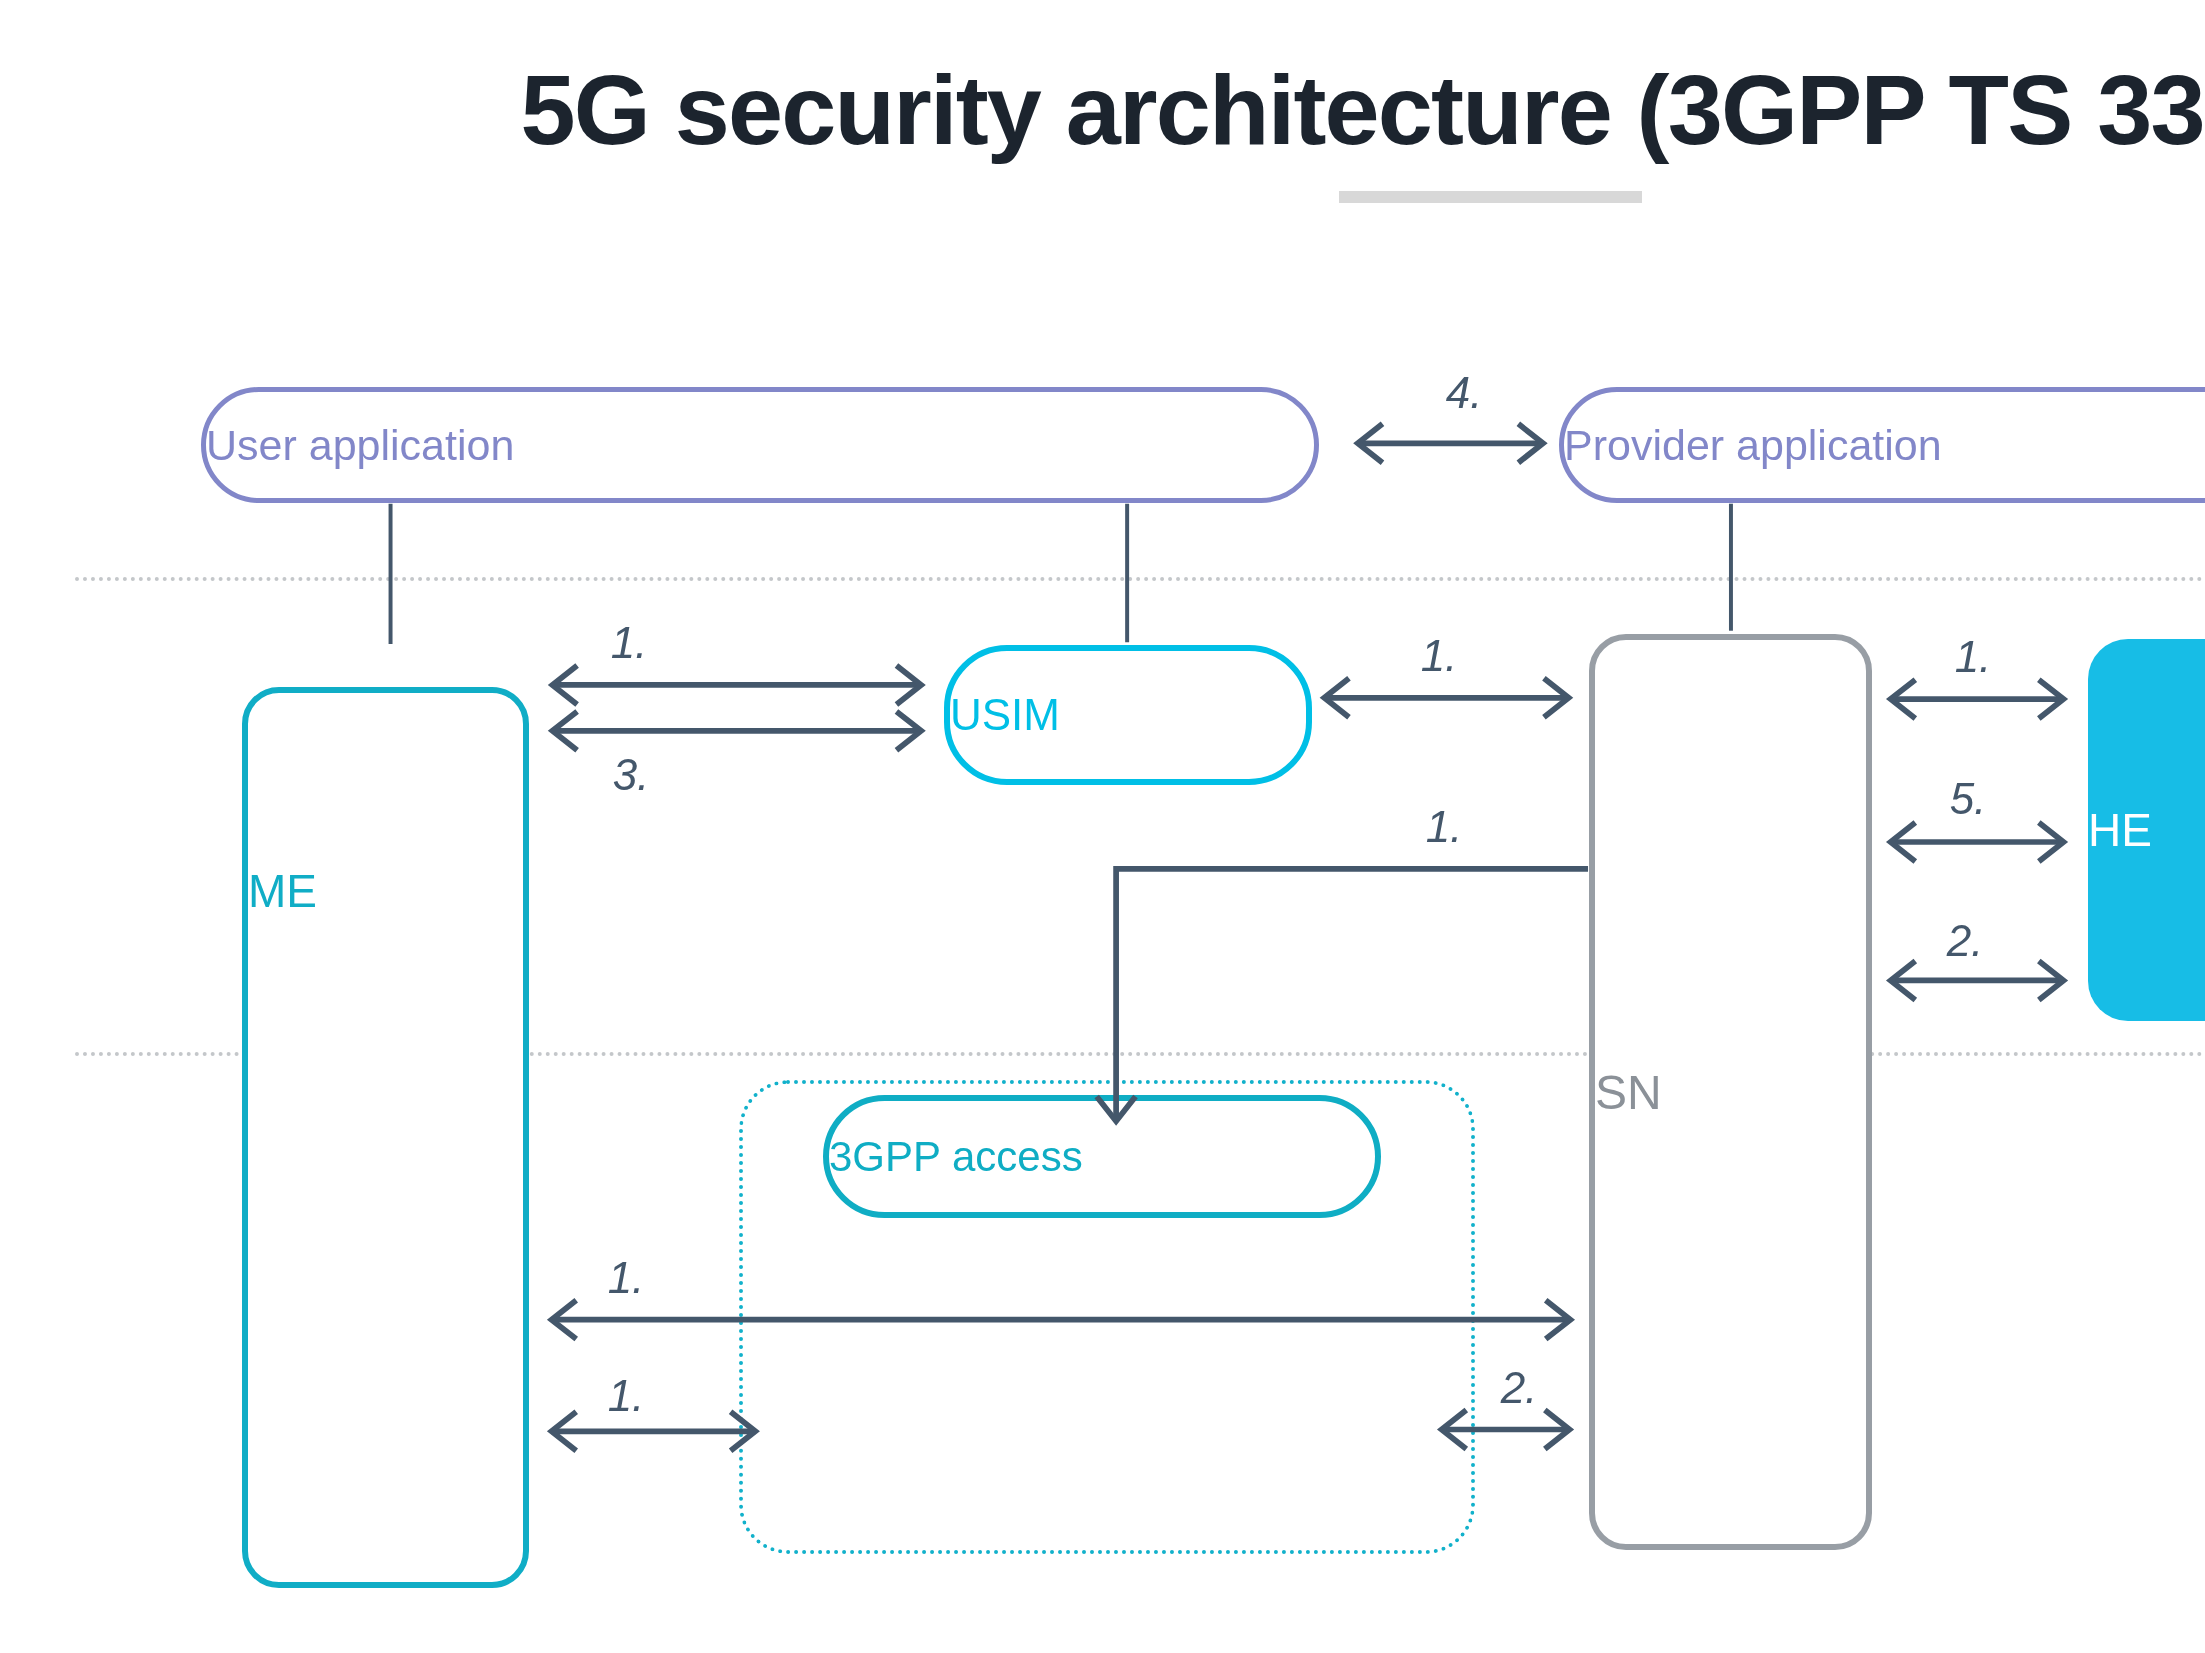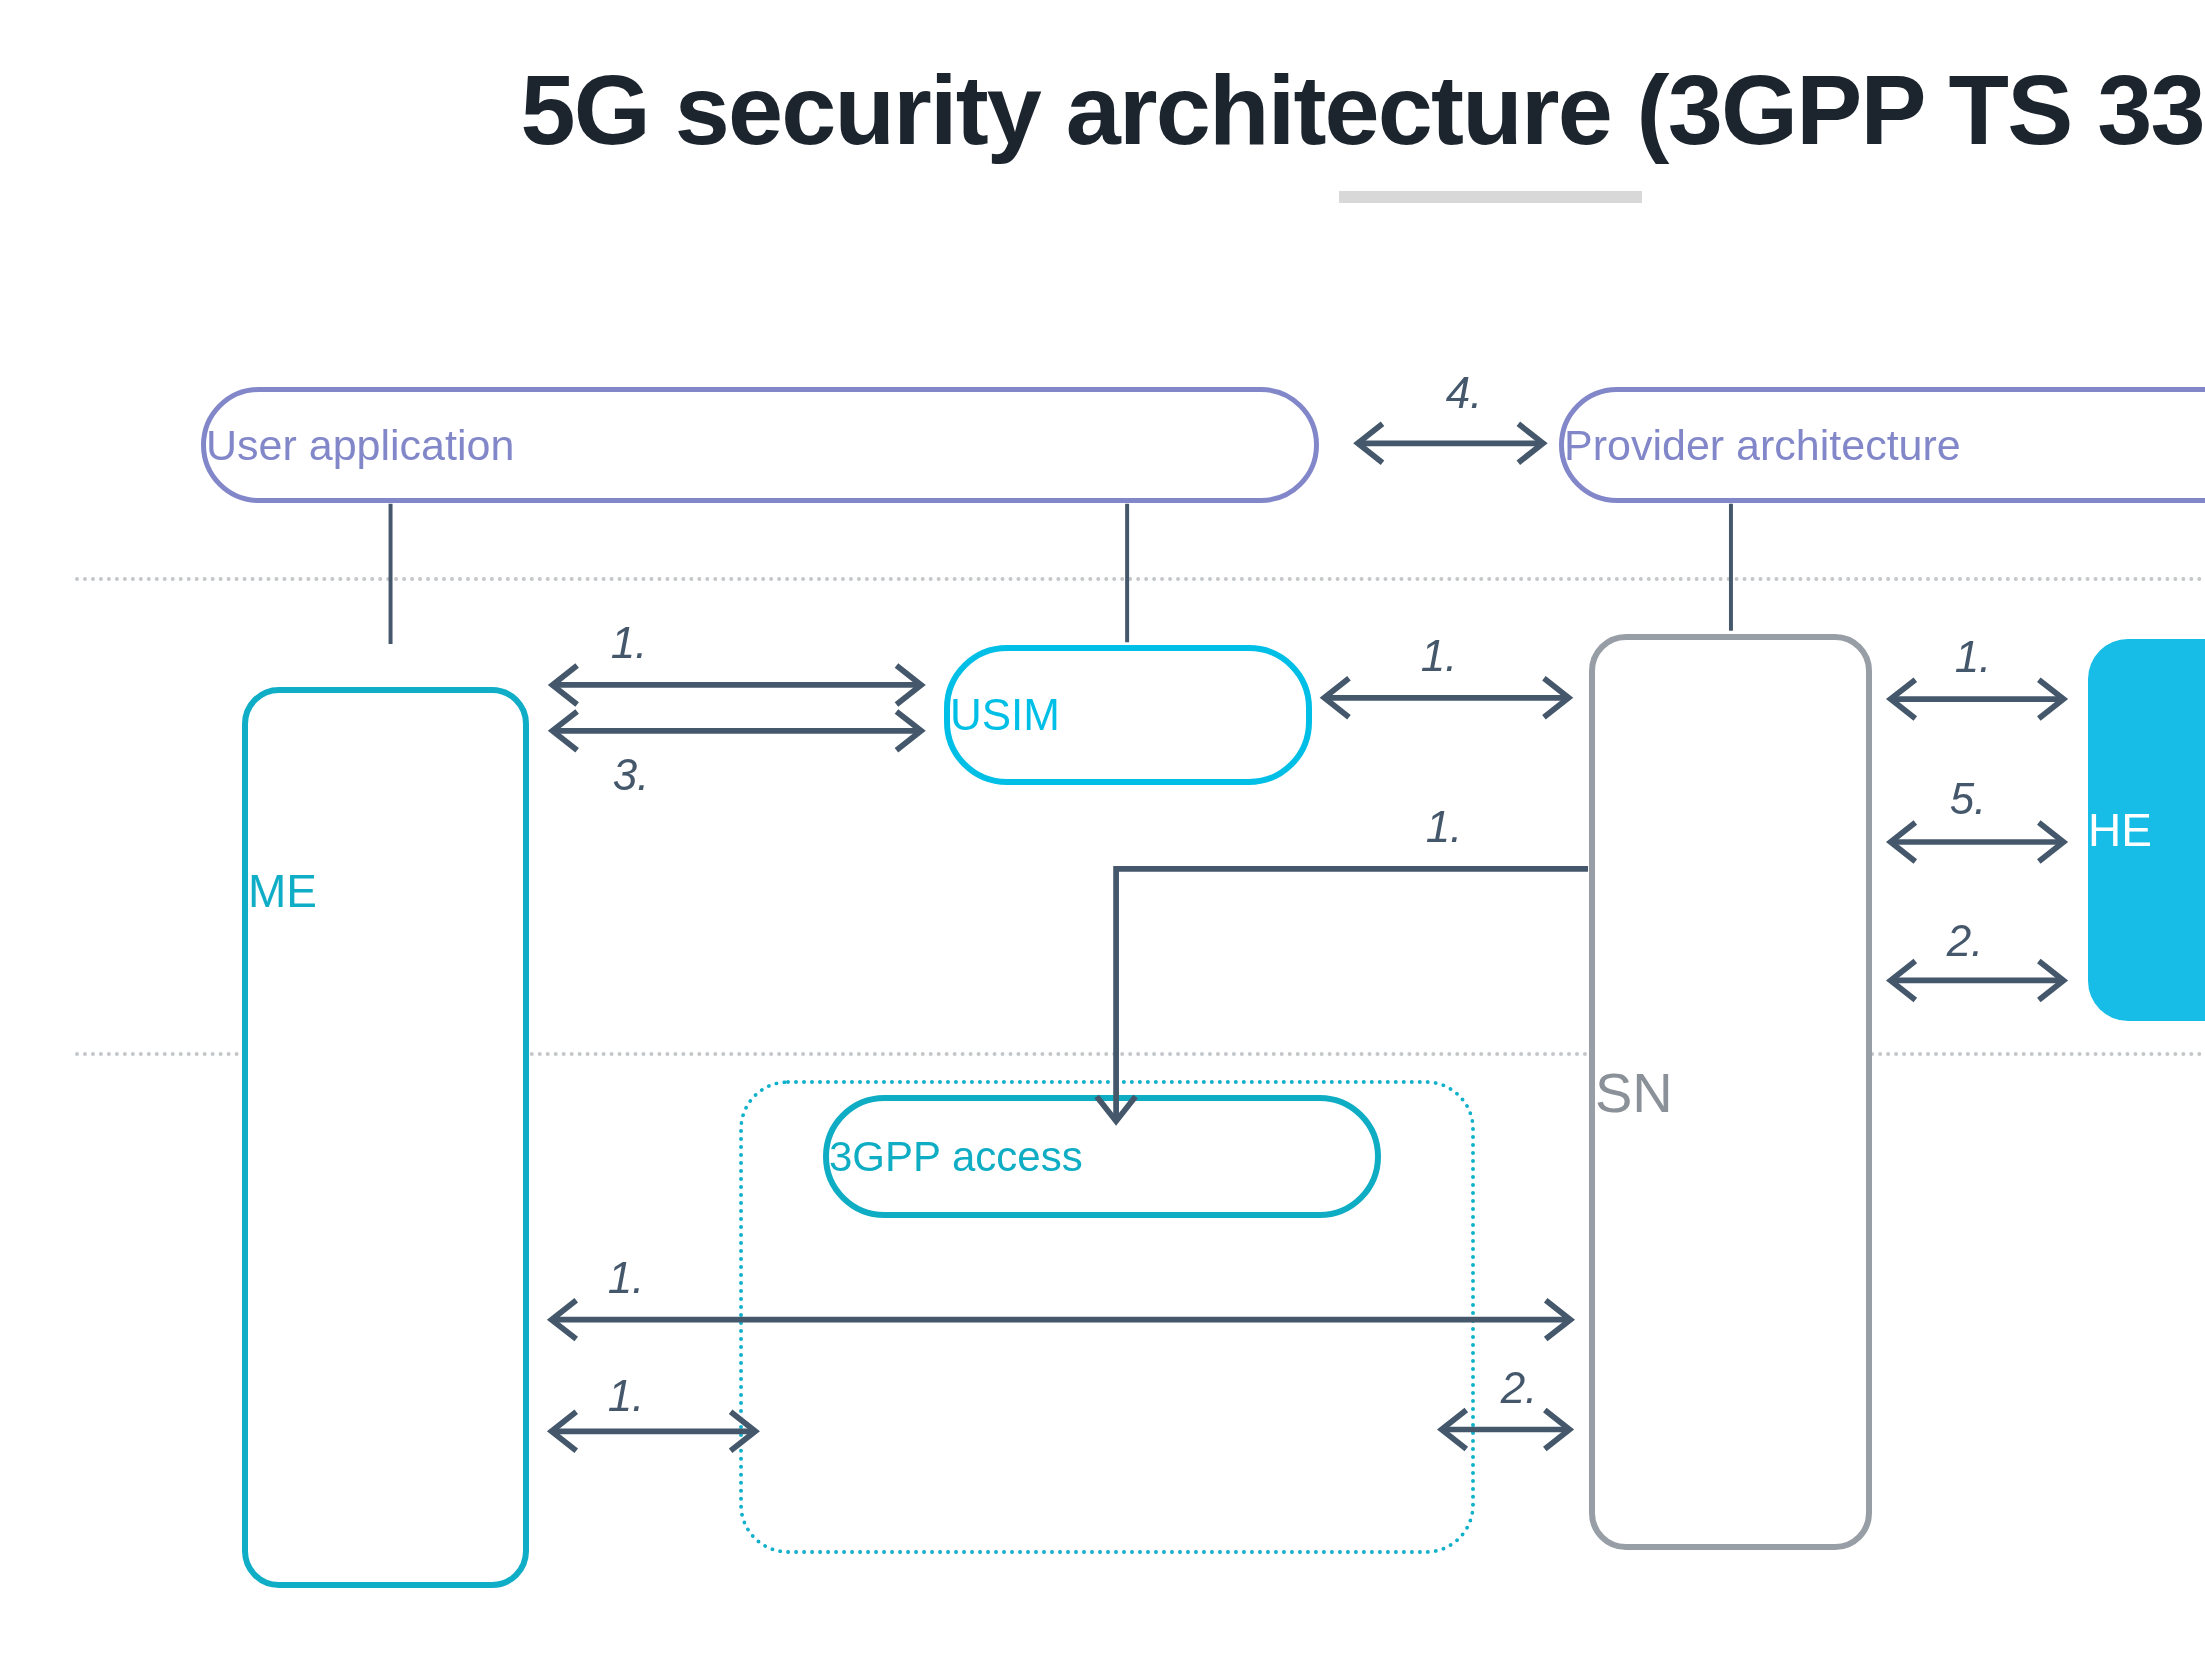--- a/index.html
+++ b/index.html
@@ -22,21 +22,21 @@
   .pill-purple{border:5.3px solid var(--purple);border-radius:58px;color:var(--purple);font-size:43px;}
   .user-app{left:201px;top:387px;width:1118px;height:116px;}
   .provider-app{left:1559px;top:387px;width:818px;height:116px;}
 
   .me-box{left:242px;top:647px;width:287px;height:901px;border:6.6px solid var(--teal_me);
           border-radius:37px;color:var(--teal_me);font-size:46px;margin-top:40px;}
   .me-box span{position:relative;top:-247px;}
   .usim{left:944px;top:645px;width:368px;height:140px;border:6.6px solid var(--cyan_usim);
         border-radius:63px;color:var(--cyan_usim);font-size:44px;}
   .sn-box{left:1589px;top:634px;width:283px;height:916px;border:6.6px solid var(--sn_gray);
-          border-radius:37px;color:var(--sn_text);font-size:56px;}
+          border-radius:37px;color:var(--sn_text);font-size:48px;}
   .he-box{left:2088px;top:639px;width:280px;height:382px;background:var(--he_fill);
           border-radius:40px;color:#ffffff;font-size:46px;}
 
   .dotted-box{left:739px;top:1080px;width:728px;height:466px;border:4px dotted var(--dotted_box);
               border-radius:49px;background:transparent;}
   .pill-access{border:6.2px solid var(--teal_access);border-radius:64px;color:var(--teal_access);font-size:42px;}
   .acc-3gpp{left:823px;top:1095px;width:558px;height:123px;}
   .acc-n3gpp{left:761px;top:1364px;width:677px;height:127px;}
 
   .num{color:var(--arrow);font-size:44px;font-style:italic;transform:translate(-50%,-50%);white-space:nowrap;}
@@ -53,21 +53,21 @@
   <div class="abs page-title">5G security architecture (3GPP TS 33.501)</div>
   <div class="abs title-underline"></div>
 
   <div class="abs divider divider1"></div>
   <div class="abs divider divider2"></div>
 
   <div class="abs node pill-purple user-app">
     <span>User application</span>
   </div>
   <div class="abs node pill-purple provider-app">
-    <span>Provider architecture</span>
+    <span>Provider application</span>
   </div>
 
   <div class="abs node me-box">
     <span>ME</span>
   </div>
   <div class="abs node usim">
     <span>USIM</span>
   </div>
   <div class="abs node sn-box">
     <span>SN</span>

